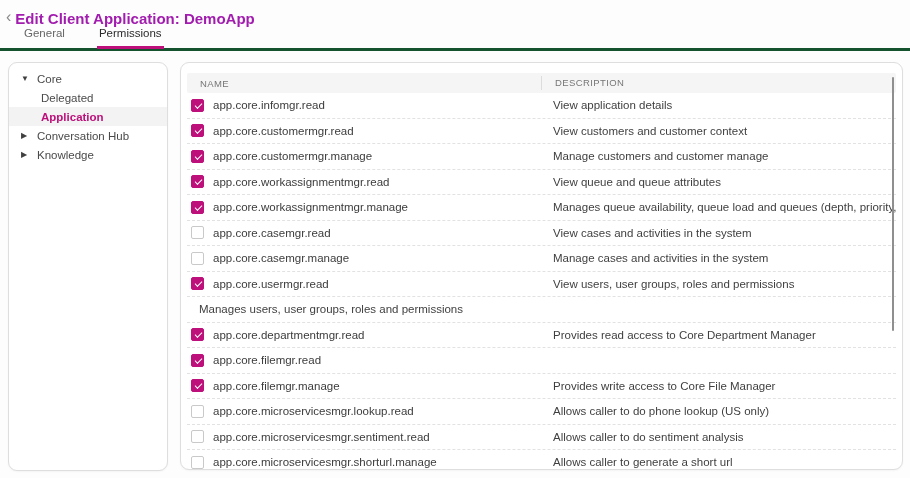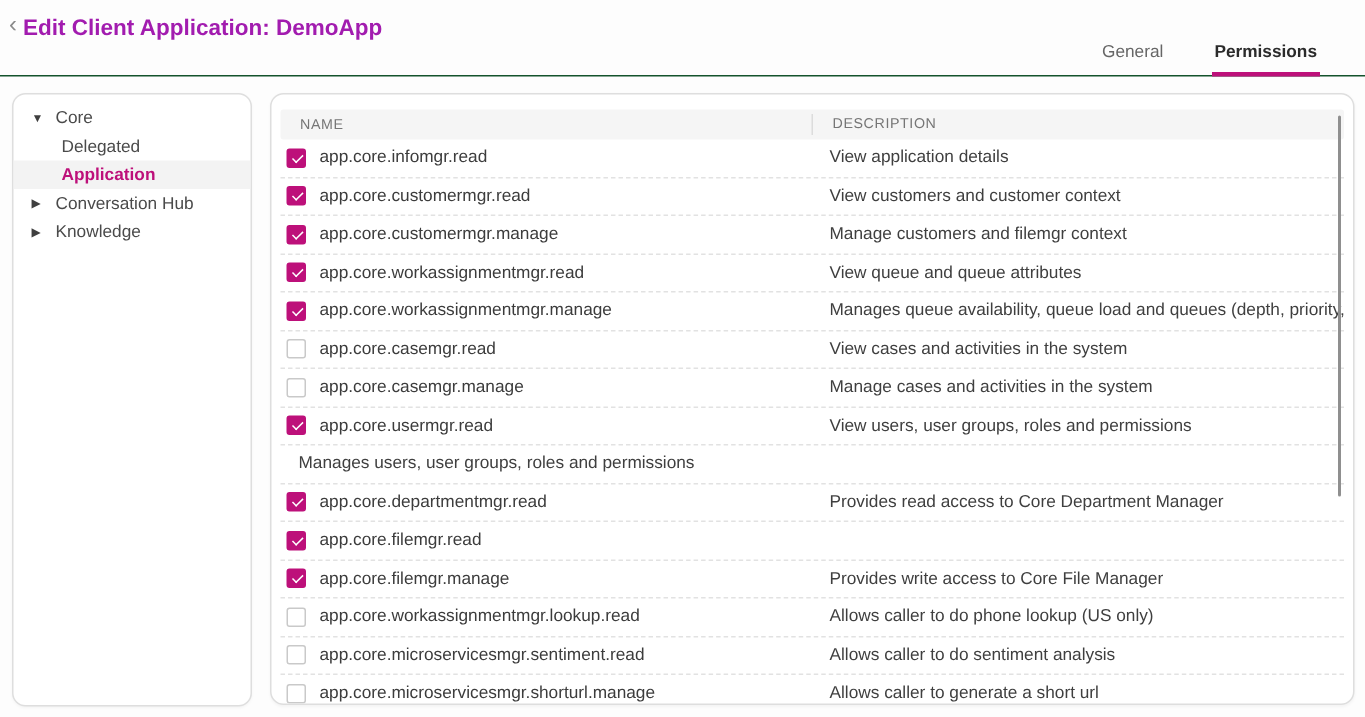--- a/index.html
+++ b/index.html
@@ -21,30 +21,30 @@
   .back-btn {
     color: #8a8a8a; font-size: 16px; line-height: 1;
     cursor: pointer; padding: 0 4px 2px 0; font-weight: 400;
   }
   .page-title { font-size: 15px; font-weight: bold; color: #a21caf; }
 
   
   .tab-bar {
     display: flex; align-items: flex-end;
     padding-left: 22px;
-    border-bottom: 1px solid #14532d;
-    height: 22px; margin-top: 1px; justify-content: flex-end;
+    border-bottom: 3px solid #14532d;
+    height: 22px; margin-top: 1px;
   }
   .tab {
     font-size: 11.5px; color: #666; padding: 0 2px 7px 2px;
     margin-right: 30px; cursor: pointer;
     border-bottom: 3px solid transparent;
     position: relative; top: 1px;
   }
-  .tab.active { color: #2b2b2b; font-weight: bold; border-bottom-color: var(--accent); }
+  .tab.active { color: #2b2b2b; font-weight: normal; border-bottom-color: var(--accent); }
 
   
   .panel {
     position: absolute; background: #fff;
     border: 1px solid #dedede; border-radius: 9px;
     box-shadow: 0 1px 2px rgba(0,0,0,0.04);
   }
   .sidebar-panel { left: 8px; top: 62px; width: 160px; height: 409px; padding-top: 6px; overflow: hidden; }
   .table-panel   { left: 180px; top: 62px; width: 723px; height: 408px; padding: 10px 6px 0 6px; overflow: hidden; }
 
@@ -149,21 +149,21 @@
           <span class="checkbox checked"></span>
           <span>app.core.customermgr.read</span>
         </div>
         <div class="desc-cell">View customers and customer context</div>
       </div>
       <div class="trow">
         <div class="name-cell">
           <span class="checkbox checked"></span>
           <span>app.core.customermgr.manage</span>
         </div>
-        <div class="desc-cell">Manage customers and filemgr context</div>
+        <div class="desc-cell">Manage customers and customer manage</div>
       </div>
       <div class="trow">
         <div class="name-cell">
           <span class="checkbox checked"></span>
           <span>app.core.workassignmentmgr.read</span>
         </div>
         <div class="desc-cell">View queue and queue attributes</div>
       </div>
       <div class="trow">
         <div class="name-cell">
@@ -212,21 +212,21 @@
       <div class="trow">
         <div class="name-cell">
           <span class="checkbox checked"></span>
           <span>app.core.filemgr.manage</span>
         </div>
         <div class="desc-cell">Provides write access to Core File Manager</div>
       </div>
       <div class="trow">
         <div class="name-cell">
           <span class="checkbox"></span>
-          <span>app.core.workassignmentmgr.lookup.read</span>
+          <span>app.core.microservicesmgr.lookup.read</span>
         </div>
         <div class="desc-cell">Allows caller to do phone lookup (US only)</div>
       </div>
       <div class="trow">
         <div class="name-cell">
           <span class="checkbox"></span>
           <span>app.core.microservicesmgr.sentiment.read</span>
         </div>
         <div class="desc-cell">Allows caller to do sentiment analysis</div>
       </div>

